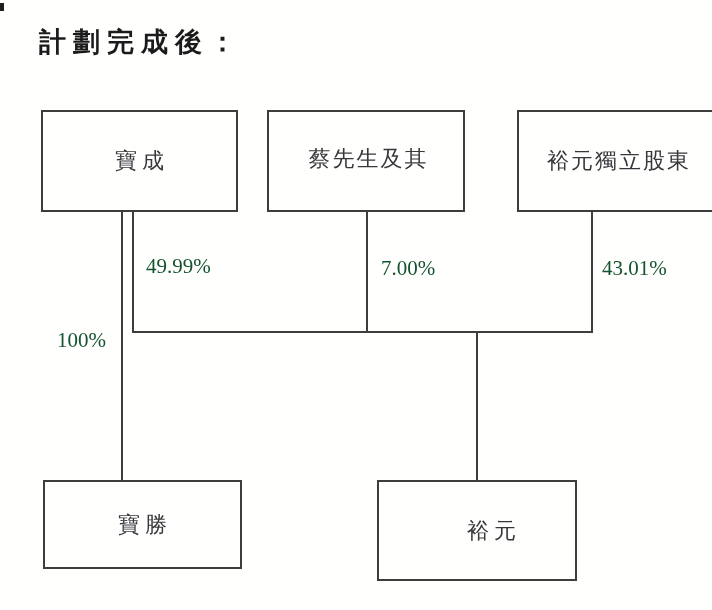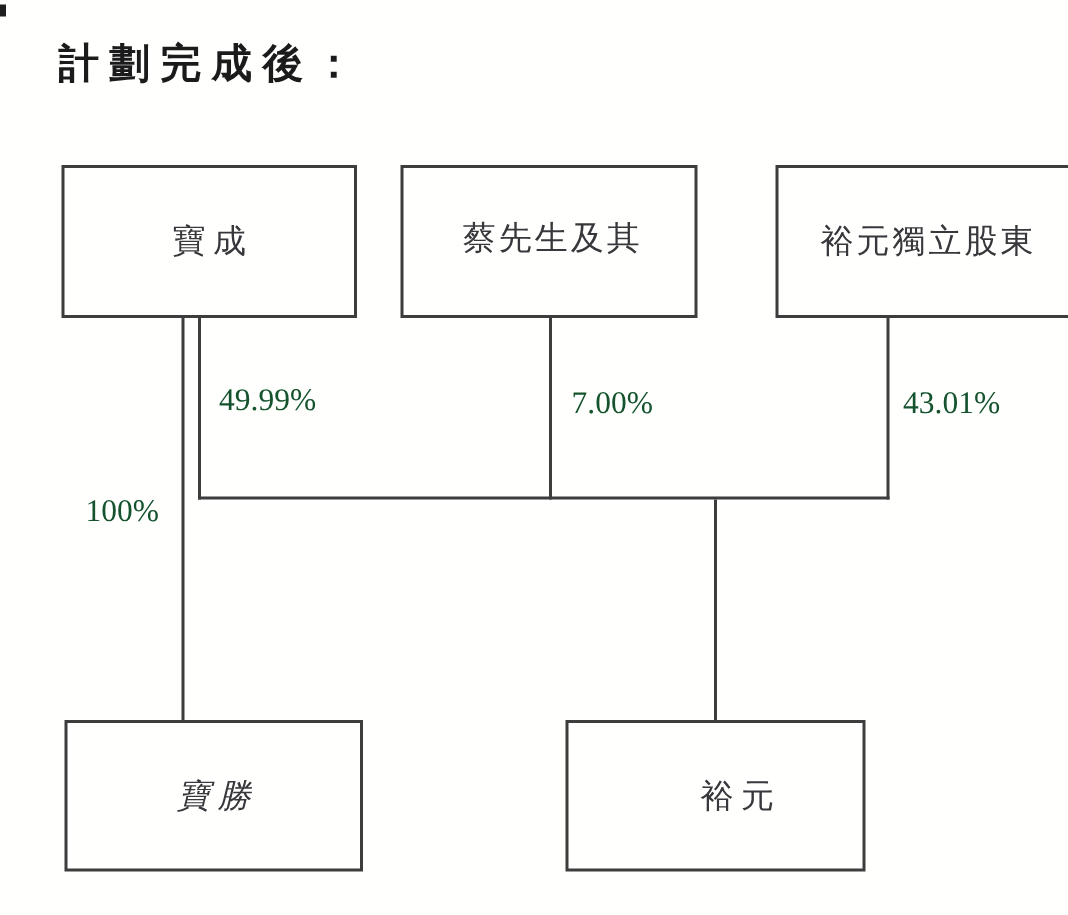--- a/index.html
+++ b/index.html
@@ -39,21 +39,21 @@
     letter-spacing: 5px;
     color: #38383c;
     text-align: center;
     line-height: 34px;
   }
   .node span { display: block; white-space: nowrap; text-indent: 5px; }
 
   #node-pou-chen      { left: 41px;  top: 110px; width: 197px; height: 102px; }
   #node-tsai          { left: 267px; top: 110px; width: 198px; height: 102px; letter-spacing: 2px; font-family: Liberation Mono, monospace; }
   #node-yy-ind        { left: 489px; top: 110px; width: 199px; height: 102px; letter-spacing: 2px; margin-left: 28px; }
-  #node-pou-sheng     { left: 43px;  top: 480px; width: 199px; height: 101px; font-style: italic; }
+  #node-pou-sheng     { left: 43px;  top: 480px; width: 199px; height: 89px; }
   #node-yue-yuen      { left: 377px; top: 480px; width: 200px; height: 101px; padding-left: 29px; }
 
   .edge { position: absolute; background: #3d3d3d; }
   #line-v-pouchen-pousheng { left: 121px; top: 212px; width: 2px;  height: 268px; }
   #line-v-pouchen-bus      { left: 132px; top: 212px; width: 2px;  height: 121px; }
   #line-v-tsai-bus         { left: 366px; top: 212px; width: 2px;  height: 121px; }
   #line-v-yyind-bus        { left: 591px; top: 212px; width: 2px;  height: 121px; }
   #line-h-bus              { left: 132px; top: 331px; width: 461px; height: 2px; }
   #line-v-bus-yueyuen      { left: 476px; top: 333px; width: 2px;  height: 147px; }
 

